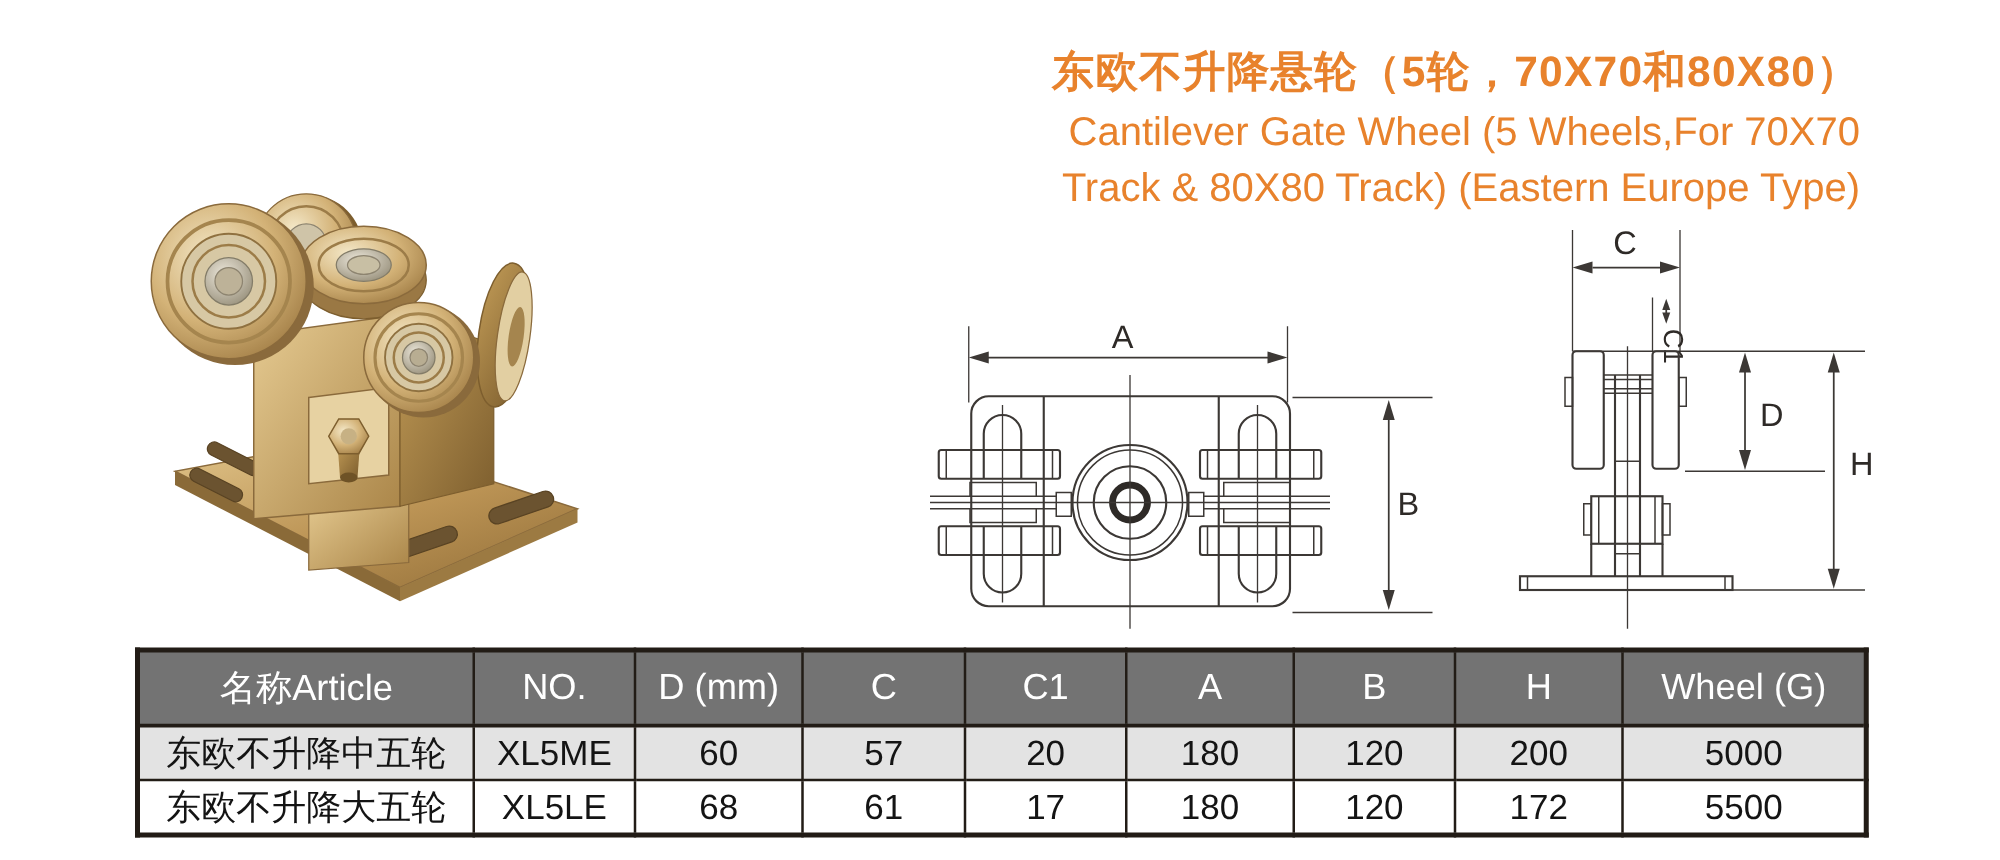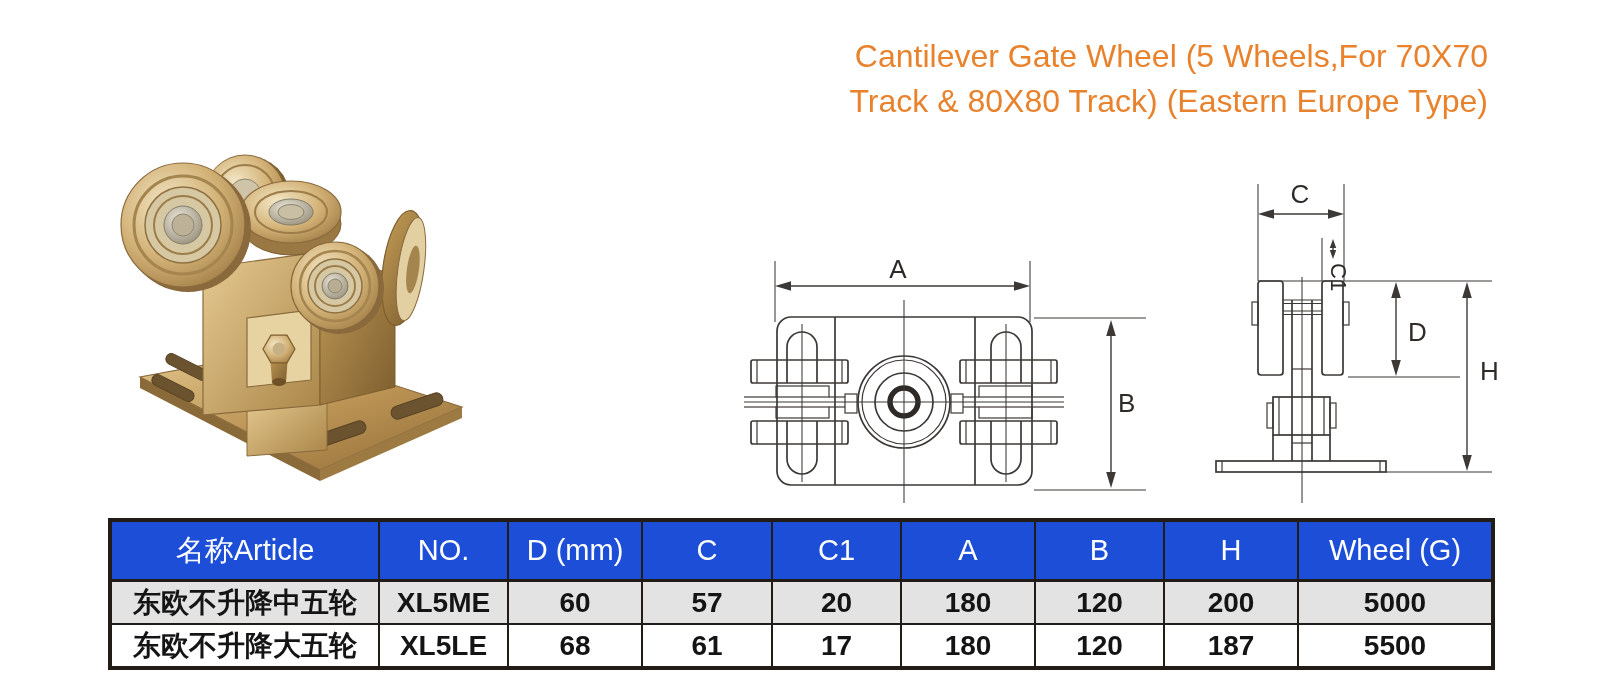--- a/index.html
+++ b/index.html
@@ -22,26 +22,26 @@
   .ah{fill:#3C3835;stroke:none;}
   .dlabel{font-family:"Liberation Sans","DejaVu Sans",sans-serif;font-size:26px;fill:#2E2A27;}
   .dlabel-sm{font-family:"Liberation Sans","DejaVu Sans",sans-serif;font-size:22px;fill:#2E2A27;}
   
   .spec-table{
     position:absolute;left:108px;top:518px;width:1383px;
     border-collapse:collapse;table-layout:fixed;
     border:4px solid #221C16;
   }
   .spec-table th{
-    background:#1d4ed8;color:#ffffff;font-weight:normal;font-size:29px;
+    background:#737373;color:#ffffff;font-weight:normal;font-size:29px;
     height:57px;border:2.5px solid #221C16;text-align:center;padding:0;
   }
   .spec-table td{
     font-size:28px;color:#141414;text-align:center;height:41px;
-    border:2.5px solid #221C16;padding:0;background:#ffffff;font-weight:bold;
+    border:2.5px solid #221C16;padding:0;background:#ffffff;
   }
   .spec-table thead tr{border-bottom:3.5px solid #221C16;}
   .spec-table tr.alt td{background:#E3E3E3;}
 </style>
 </head>
 <body>
 
 <div class="page">
 
   <svg class="photo" viewBox="0 0 410 335" xmlns="http://www.w3.org/2000/svg">
@@ -133,20 +133,21 @@
       <circle cx="240" cy="136" r="44" fill="url(#gFace)" stroke="#8a6a3c" stroke-width="1.2"></circle>
       <circle cx="240" cy="136" r="35" fill="none" stroke="#a5854e" stroke-width="2.5"></circle>
       <circle cx="240" cy="136" r="27" fill="#d7c8a4" stroke="#8f7140" stroke-width="1.5"></circle>
       <circle cx="240" cy="136" r="20" fill="none" stroke="#9c7c48" stroke-width="2"></circle>
       <circle cx="240" cy="136" r="13" fill="url(#gSteel)" stroke="#837c68" stroke-width="1"></circle>
       <circle cx="240" cy="136" r="7" fill="#b8ad92" stroke="#8d8470" stroke-width="1"></circle>
     </g>
   </svg>
 
   <div class="title-block">
+    <div class="t-zh">东欧不升降悬轮（5轮，70X70和80X80）</div>
     <div class="t-en">Cantilever Gate Wheel (5 Wheels,For 70X70</div>
     <div class="t-en">Track &amp; 80X80 Track) (Eastern Europe Type)</div>
   </div>
 
   <svg class="drawings" viewBox="700 175 810 335" xmlns="http://www.w3.org/2000/svg">
 
     <g>
       <rect class="ol" x="777" y="317" width="255" height="168" rx="14"></rect>
       <line class="ol" x1="835" y1="317" x2="835" y2="485"></line>
       <line class="ol" x1="975" y1="317" x2="975" y2="485"></line>
@@ -331,19 +332,19 @@
         <td>5000</td>
       </tr>
       <tr>
         <td>东欧不升降大五轮</td>
         <td>XL5LE</td>
         <td>68</td>
         <td>61</td>
         <td>17</td>
         <td>180</td>
         <td>120</td>
-        <td>187</td>
+        <td>172</td>
         <td>5500</td>
       </tr>
     </tbody>
   </table>
 
 </div>
 
 </body></html>

